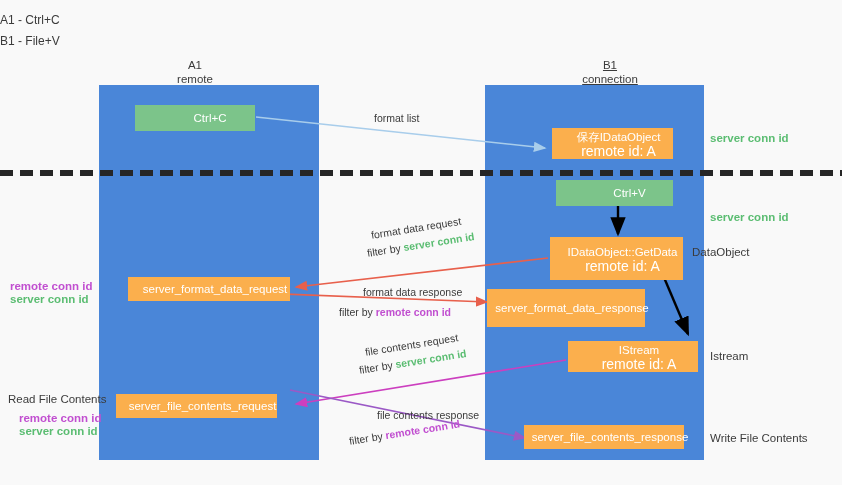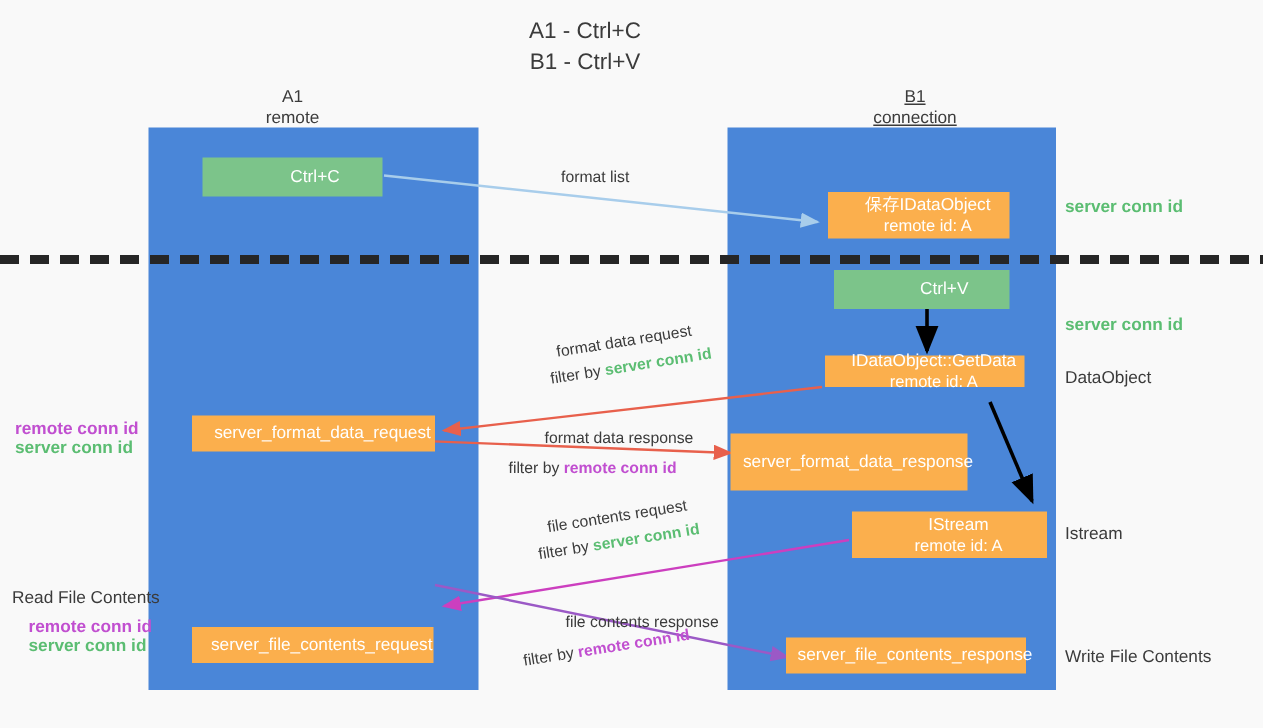--- a/index.html
+++ b/index.html
@@ -13,22 +13,22 @@
     height: 485px;
     background: #f9f9f9;
     font-family: "Liberation Sans", sans-serif;
     overflow: hidden;
   }
   .title-block {
     position: absolute;
     left: 0;
     top: 10px;
     width: 780px;
-    text-align: center;
-    font-size: 15px;
+    text-align: left;
+    font-size: 12px;
     color: #3b3b3b;
     line-height: 21px;
   }
   .col-header {
     position: absolute;
     text-align: center;
     font-size: 11.5px;
     color: #3b3b3b;
     line-height: 14px;
     width: 160px;
@@ -44,21 +44,21 @@
     flex-direction: column;
     align-items: center;
     justify-content: center;
     color: #ffffff;
     font-size: 11.5px;
     line-height: 14px;
     text-align: center;
   }
   .node.green { background: #7cc48a; padding-left: 30px; }
   .node.orange { background: #fbaf4d; padding-left: 12px; }
-  .node .l2 { font-size: 11px; }
+  .node .l2 { font-size: 14px; }
   .divider {
     position: absolute;
     left: 0;
     top: 170px;
     width: 842px;
     height: 6px;
     background: repeating-linear-gradient(
       to right,
       #262626 0px, #262626 13px,
       rgba(0,0,0,0) 13px, rgba(0,0,0,0) 20px
@@ -95,21 +95,21 @@
     pointer-events: none;
   }
 </style>
 </head>
 <body>
 
 <div id="stage">
 
   <div class="title-block">
     <div>A1 - Ctrl+C</div>
-    <div>B1 - Ctrl+V</div>
+    <div>B1 - File+V</div>
   </div>
 
   <div class="col-header" style="left:115px; top:58px;">
     <div>A1</div>
     <div>remote</div>
   </div>
   <div class="col-header" style="left:530px; top:58px;text-decoration:underline;">
     <div>B1</div>
     <div>connection</div>
   </div>
@@ -159,49 +159,49 @@
 
   <div class="node orange" style="left:552px; top:128px; width:121px; height:31px;">
     <div>保存IDataObject</div>
     <div class="l2">remote id: A</div>
   </div>
 
   <div class="node green" style="left:556px; top:180px; width:117px; height:26px;">
     <div>Ctrl+V</div>
   </div>
 
-  <div class="node orange" style="left:550px; top:237px; width:133px; height:21px;">
+  <div class="node orange" style="left:550px; top:237px; width:133px; height:43px;">
     <div>IDataObject::GetData</div>
     <div class="l2">remote id: A</div>
   </div>
 
   <div class="node orange" style="left:568px; top:341px; width:130px; height:31px;">
     <div>IStream</div>
     <div class="l2">remote id: A</div>
   </div>
 
   <div class="node orange" style="left:128px; top:277px; width:162px; height:24px;">
     <div>server_format_data_request</div>
   </div>
 
   <div class="node orange" style="left:487px; top:289px; width:158px; height:38px;">
     <div>server_format_data_response</div>
   </div>
 
-  <div class="node orange" style="left:128px; top:394px; width:161px; height:24px;margin-top:24px;">
+  <div class="node orange" style="left:116px; top:394px; width:161px; height:24px;">
     <div>server_file_contents_request</div>
   </div>
 
   <div class="node orange" style="left:524px; top:425px; width:160px; height:24px;">
     <div>server_file_contents_response</div>
   </div>
 
   <div class="side-label green" style="left:710px; top:131px;">server conn id</div>
   <div class="side-label green" style="left:710px; top:210px;">server conn id</div>
-  <div class="side-label" style="left:710px; top:245px;">DataObject</div>
+  <div class="side-label" style="left:692px; top:245px;">DataObject</div>
   <div class="side-label" style="left:710px; top:349px;">Istream</div>
   <div class="side-label" style="left:710px; top:431px;">Write File Contents</div>
 
   <div class="side-label purple" style="left:10px; top:279px;">remote conn id</div>
   <div class="side-label green" style="left:10px; top:292px;">server conn id</div>
 
   <div class="side-label" style="left:8px; top:392px;">Read File Contents</div>
   <div class="side-label purple" style="left:19px; top:411px;">remote conn id</div>
   <div class="side-label green" style="left:19px; top:424px;">server conn id</div>
 

